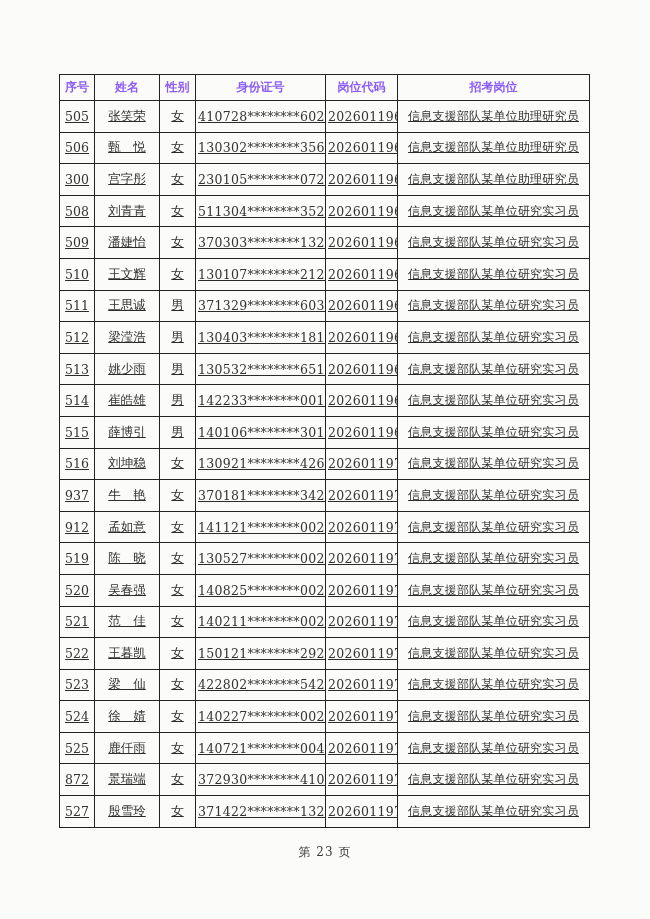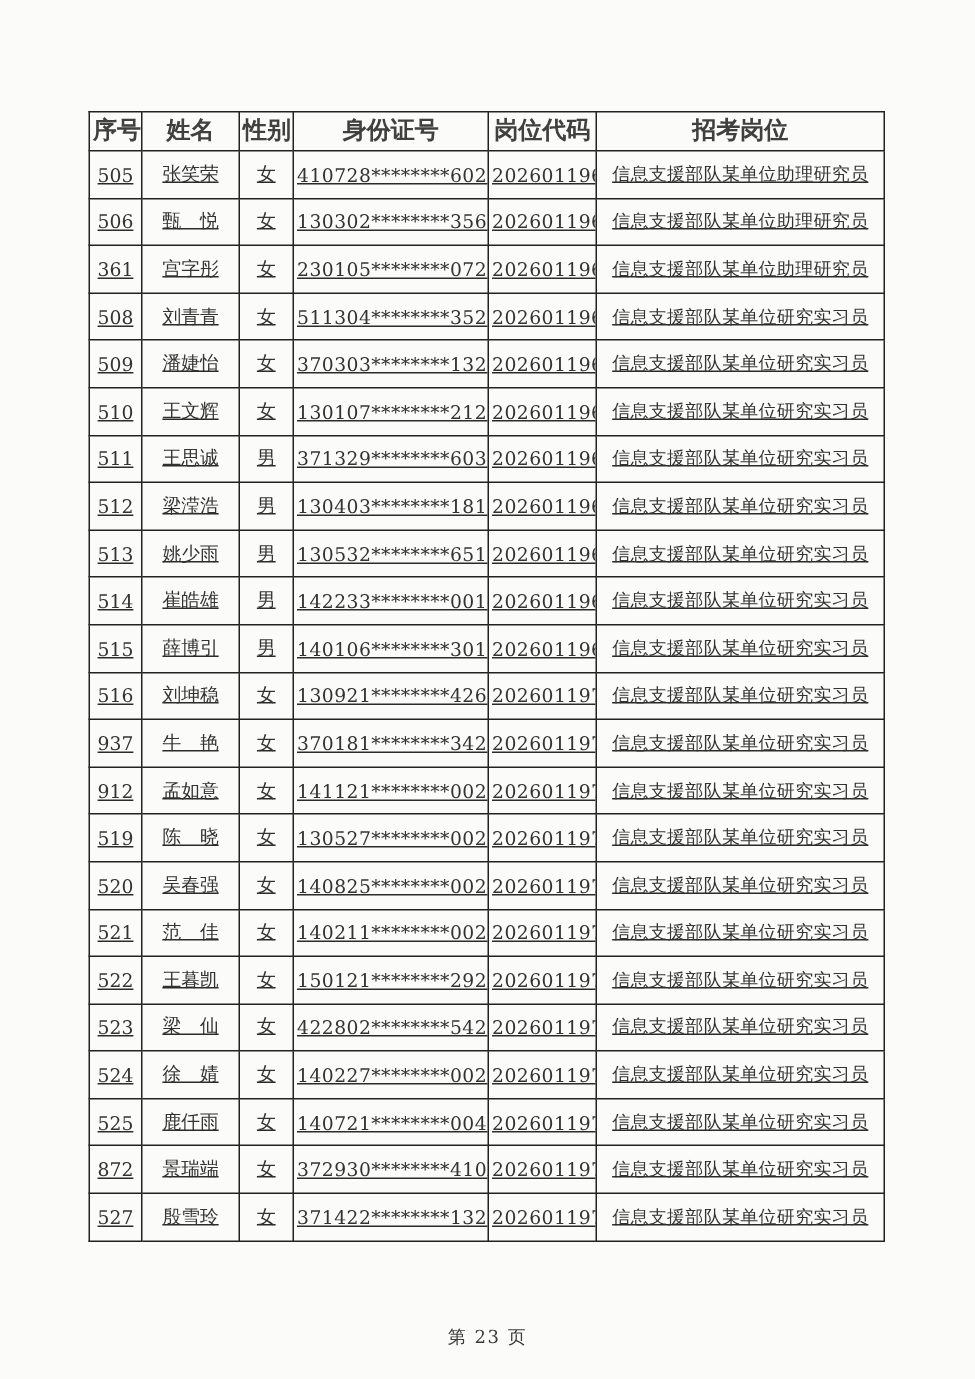--- a/index.html
+++ b/index.html
@@ -38,22 +38,22 @@
     padding: 0 2px;
     overflow: hidden;
     white-space: nowrap;
   }
   table.roster thead tr {
     height: 26px;
   }
   table.roster thead th {
     font-family: "DejaVu Sans", sans-serif;
     font-weight: bold;
-    font-size: 16px;
-    color: #404040;
+    font-size: 12px;
+    color: #8b5cf6;
   }
   table.roster tbody tr {
     height: 31.6px;
     text-decoration: underline;
   }
   table.roster tbody td {
     font-size: 12.5px;
     color: #333333;
   }
   table.roster tbody td.pos {
@@ -67,21 +67,21 @@
   }
   col.c-serial   { width: 35px; }
   col.c-name     { width: 65px; }
   col.c-gender   { width: 36px; }
   col.c-id       { width: 130px; }
   col.c-code     { width: 72px; }
   col.c-position { width: 192px; }
   .footer {
     position: absolute;
     left: 0;
-    top: 883px;
+    top: 844px;
     width: 650px;
     text-align: center;
     font-size: 12px;
     color: #3a3a3a;
     letter-spacing: 1px;
   }
 </style>
 </head>
 <body>
 
@@ -116,21 +116,21 @@
         </tr>
         <tr>
           <td>506</td>
           <td>甄　悦</td>
           <td>女</td>
           <td class="num">130302********3561</td>
           <td class="num">2026011963</td>
           <td class="pos">信息支援部队某单位助理研究员</td>
         </tr>
         <tr>
-          <td>361</td>
+          <td>300</td>
           <td>宫字彤</td>
           <td>女</td>
           <td class="num">230105********0721</td>
           <td class="num">2026011963</td>
           <td class="pos">信息支援部队某单位助理研究员</td>
         </tr>
         <tr>
           <td>508</td>
           <td>刘青青</td>
           <td>女</td>

